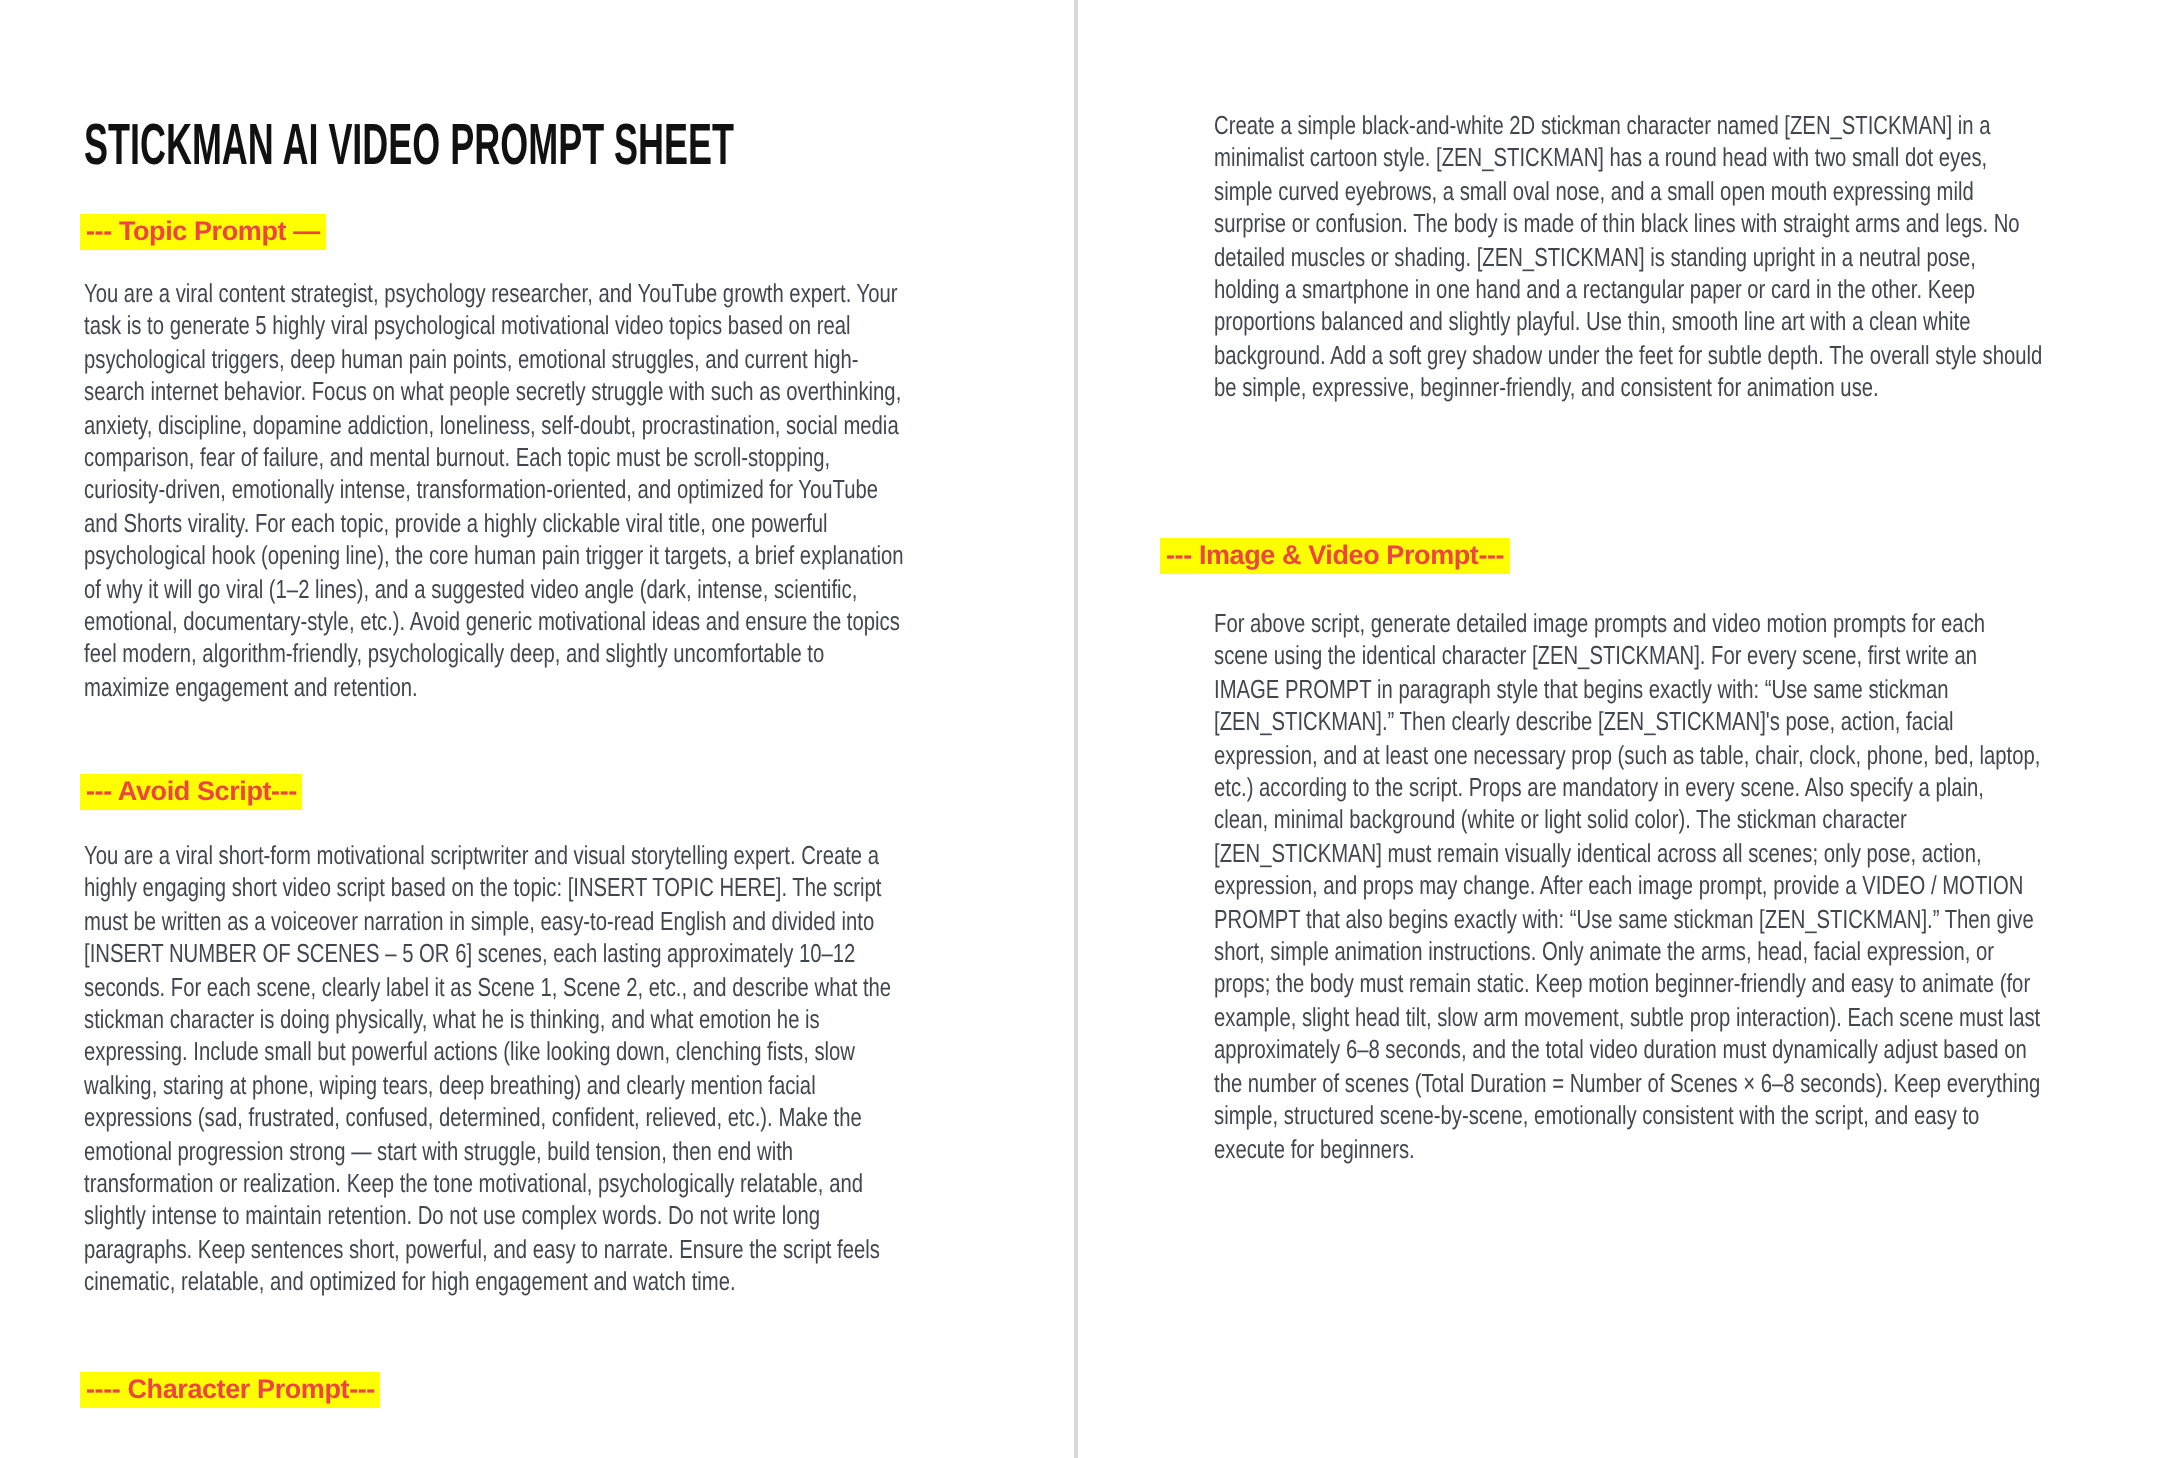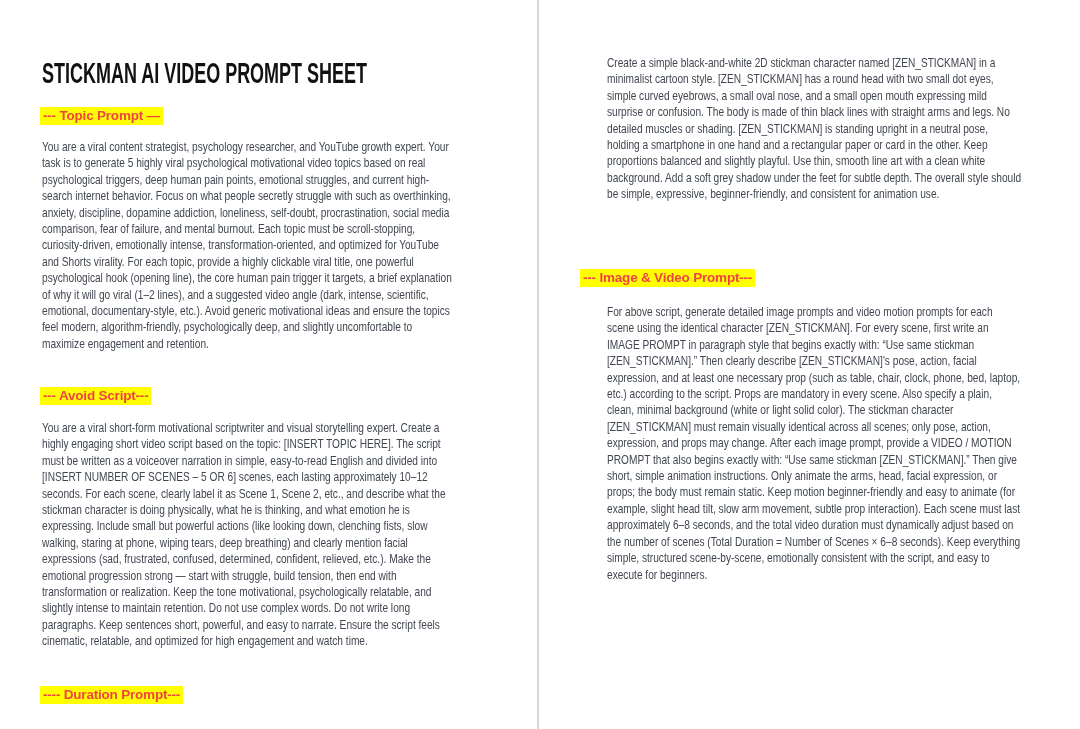--- a/index.html
+++ b/index.html
@@ -80,21 +80,21 @@
   <h1 class="doc-title">STICKMAN AI VIDEO PROMPT SHEET</h1>
 
   <div class="hl-heading hl-left-x pos-topic-head">--- Topic Prompt —</div>
 
   <p class="body-text col-left-x pos-topic-body">You are a viral content strategist, psychology researcher, and YouTube growth expert. Your task is to generate 5 highly viral psychological motivational video topics based on real psychological triggers, deep human pain points, emotional struggles, and current high-search internet behavior. Focus on what people secretly struggle with such as overthinking, anxiety, discipline, dopamine addiction, loneliness, self-doubt, procrastination, social media comparison, fear of failure, and mental burnout. Each topic must be scroll-stopping, curiosity-driven, emotionally intense, transformation-oriented, and optimized for YouTube and Shorts virality. For each topic, provide a highly clickable viral title, one powerful psychological hook (opening line), the core human pain trigger it targets, a brief explanation of why it will go viral (1–2 lines), and a suggested video angle (dark, intense, scientific, emotional, documentary-style, etc.). Avoid generic motivational ideas and ensure the topics feel modern, algorithm-friendly, psychologically deep, and slightly uncomfortable to maximize engagement and retention.</p>
 
   <div class="hl-heading hl-left-x pos-video-head">--- Avoid Script---</div>
 
   <p class="body-text col-left-x pos-video-body">You are a viral short-form motivational scriptwriter and visual storytelling expert. Create a highly engaging short video script based on the topic: [INSERT TOPIC HERE]. The script must be written as a voiceover narration in simple, easy-to-read English and divided into [INSERT NUMBER OF SCENES – 5 OR 6] scenes, each lasting approximately 10–12 seconds. For each scene, clearly label it as Scene 1, Scene 2, etc., and describe what the stickman character is doing physically, what he is thinking, and what emotion he is expressing. Include small but powerful actions (like looking down, clenching fists, slow walking, staring at phone, wiping tears, deep breathing) and clearly mention facial expressions (sad, frustrated, confused, determined, confident, relieved, etc.). Make the emotional progression strong — start with struggle, build tension, then end with transformation or realization. Keep the tone motivational, psychologically relatable, and slightly intense to maintain retention. Do not use complex words. Do not write long paragraphs. Keep sentences short, powerful, and easy to narrate. Ensure the script feels cinematic, relatable, and optimized for high engagement and watch time.</p>
 
-  <div class="hl-heading hl-left-x pos-char-head">---- Duration Prompt---</div>
+  <div class="hl-heading hl-left-x pos-char-head">---- Character Prompt---</div>
 
   <p class="body-text col-right-x pos-char-body">Create a simple black-and-white 2D stickman character named [ZEN_STICKMAN] in a minimalist cartoon style. [ZEN_STICKMAN] has a round head with two small dot eyes, simple curved eyebrows, a small oval nose, and a small open mouth expressing mild surprise or confusion. The body is made of thin black lines with straight arms and legs. No detailed muscles or shading. [ZEN_STICKMAN] is standing upright in a neutral pose, holding a smartphone in one hand and a rectangular paper or card in the other. Keep proportions balanced and slightly playful. Use thin, smooth line art with a clean white background. Add a soft grey shadow under the feet for subtle depth. The overall style should be simple, expressive, beginner-friendly, and consistent for animation use.</p>
 
   <div class="hl-heading hl-right-x pos-img-head">--- Image &amp; Video Prompt---</div>
 
   <p class="body-text col-right-x pos-img-body">For above script, generate detailed image prompts and video motion prompts for each scene using the identical character [ZEN_STICKMAN]. For every scene, first write an IMAGE PROMPT in paragraph style that begins exactly with: “Use same stickman [ZEN_STICKMAN].” Then clearly describe [ZEN_STICKMAN]'s pose, action, facial expression, and at least one necessary prop (such as table, chair, clock, phone, bed, laptop, etc.) according to the script. Props are mandatory in every scene. Also specify a plain, clean, minimal background (white or light solid color). The stickman character [ZEN_STICKMAN] must remain visually identical across all scenes; only pose, action, expression, and props may change. After each image prompt, provide a VIDEO / MOTION PROMPT that also begins exactly with: “Use same stickman [ZEN_STICKMAN].” Then give short, simple animation instructions. Only animate the arms, head, facial expression, or props; the body must remain static. Keep motion beginner-friendly and easy to animate (for example, slight head tilt, slow arm movement, subtle prop interaction). Each scene must last approximately 6–8 seconds, and the total video duration must dynamically adjust based on the number of scenes (Total Duration = Number of Scenes × 6–8 seconds). Keep everything simple, structured scene-by-scene, emotionally consistent with the script, and easy to execute for beginners.</p>
 
 </div>
 
 </body></html>

